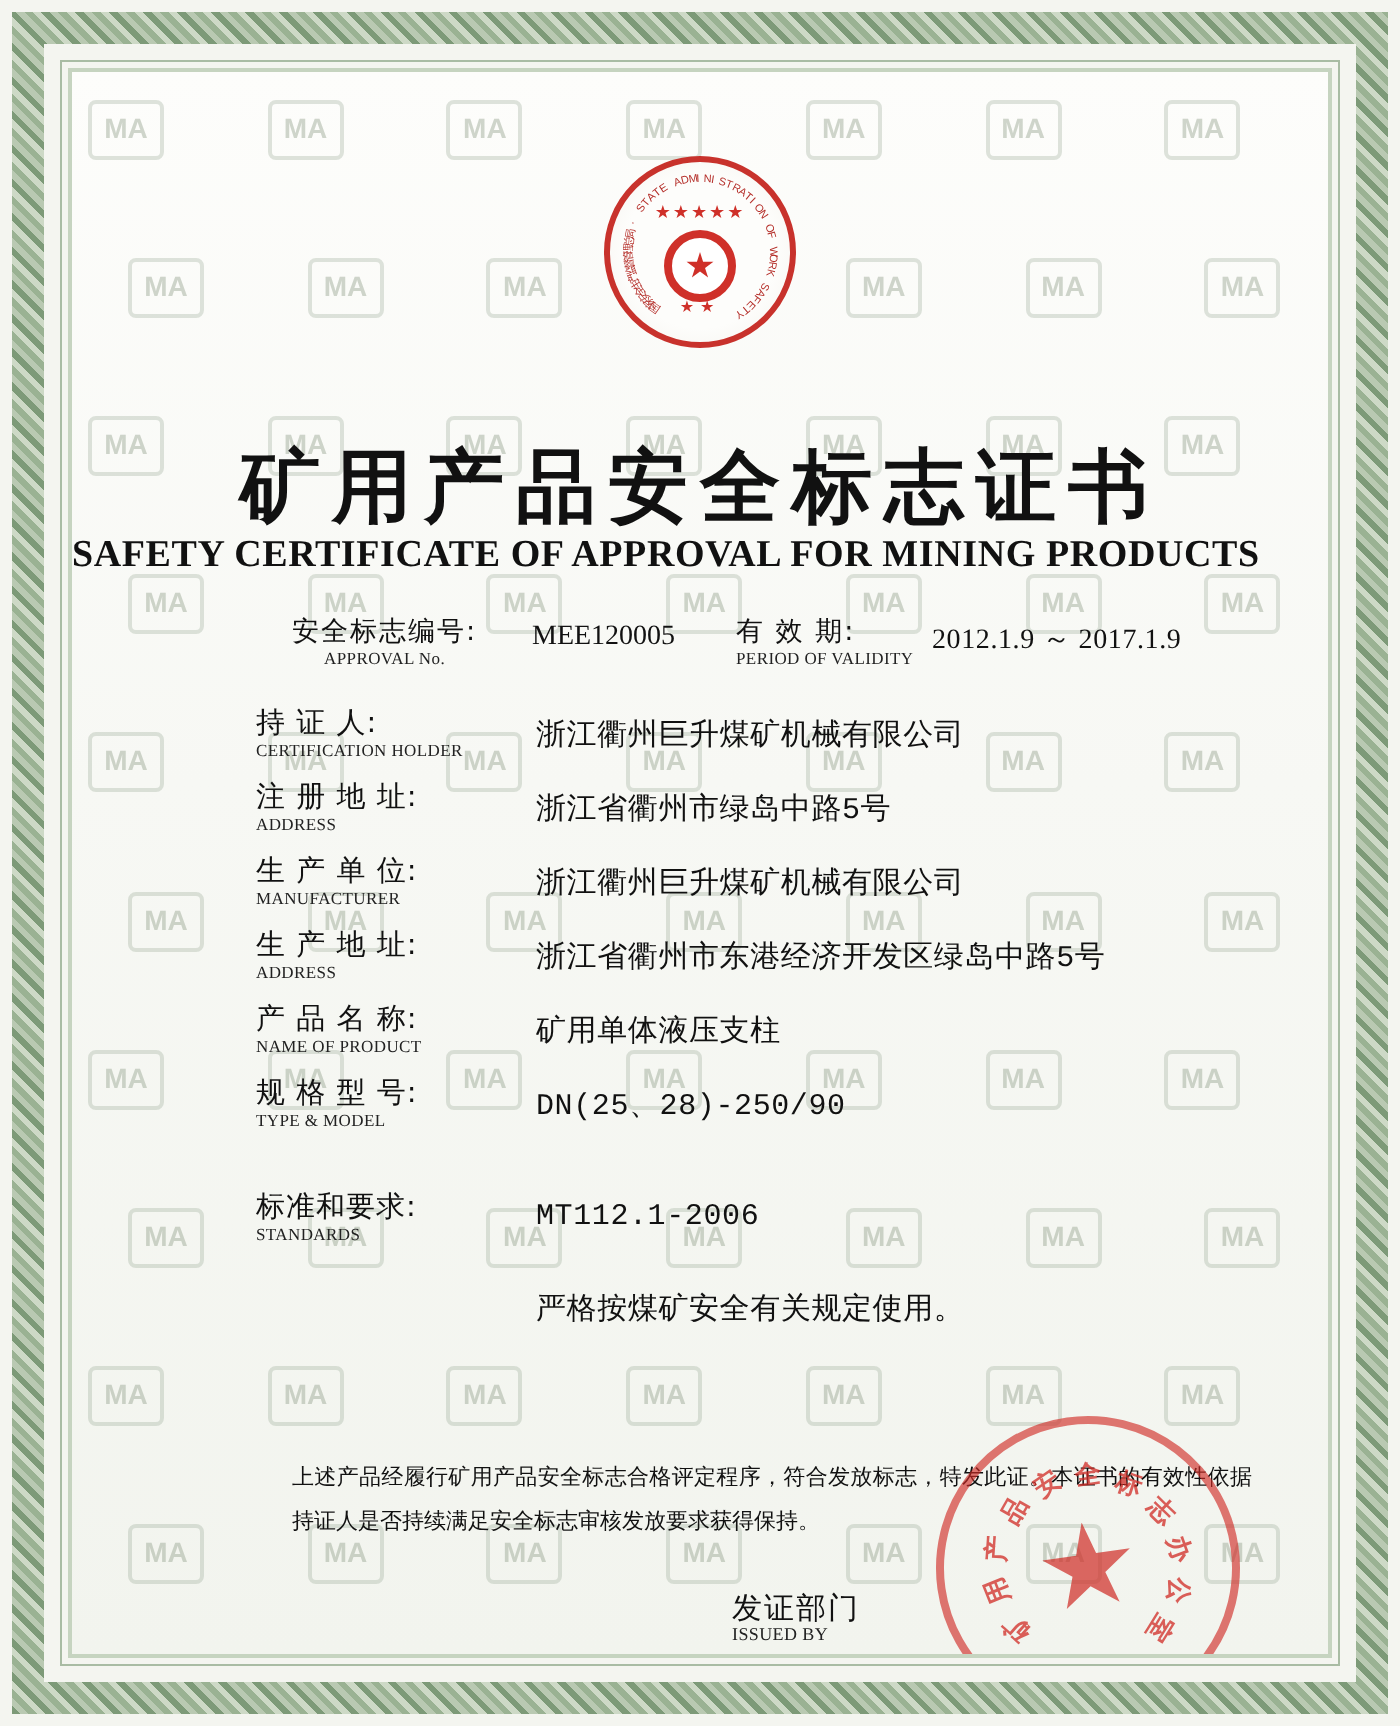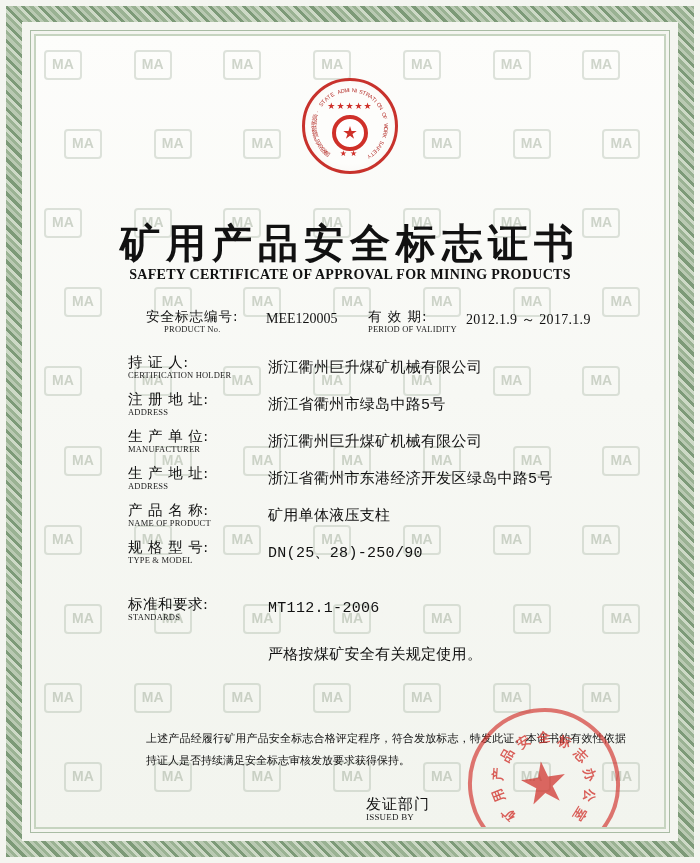--- a/index.html
+++ b/index.html
@@ -159,22 +159,21 @@
     font-size: 40px;
     font-weight: bold;
     letter-spacing: 6px;
     color: #111;
     font-family: "DejaVu Sans", sans-serif;
   }
   .title-en {
     position: absolute;
     left: 0; right: 0;
     top: 231px;
-    text-align: center;
-    font-size: 14px;
+    font-size: 19px;
     font-weight: bold;
     letter-spacing: 0.3px;
     color: #111;
     font-family: "Liberation Serif", serif;
   }
 
   
   .approval-row {
     position: absolute;
     left: 110px;
@@ -473,21 +472,21 @@
         <div class="bottom-stars">★★</div>
       </div>
     </div>
 
     <div class="title-cn">矿用产品安全标志证书</div>
     <div class="title-en">SAFETY CERTIFICATE OF APPROVAL FOR MINING PRODUCTS</div>
 
     <div class="approval-row">
       <div class="approval-label lbl2">
         <span class="lbl-cn">安全标志编号:</span>
-        <span class="lbl-en">PRODUCT No.</span>
+        <span class="lbl-en">APPROVAL No.</span>
       </div>
       <div class="approval-value">MEE120005</div>
 
       <div class="validity-label lbl2">
         <span class="lbl-cn">有 效 期:</span>
         <span class="lbl-en">PERIOD OF VALIDITY</span>
       </div>
       <div class="validity-value">2012.1.9 ～ 2017.1.9</div>
     </div>
 

